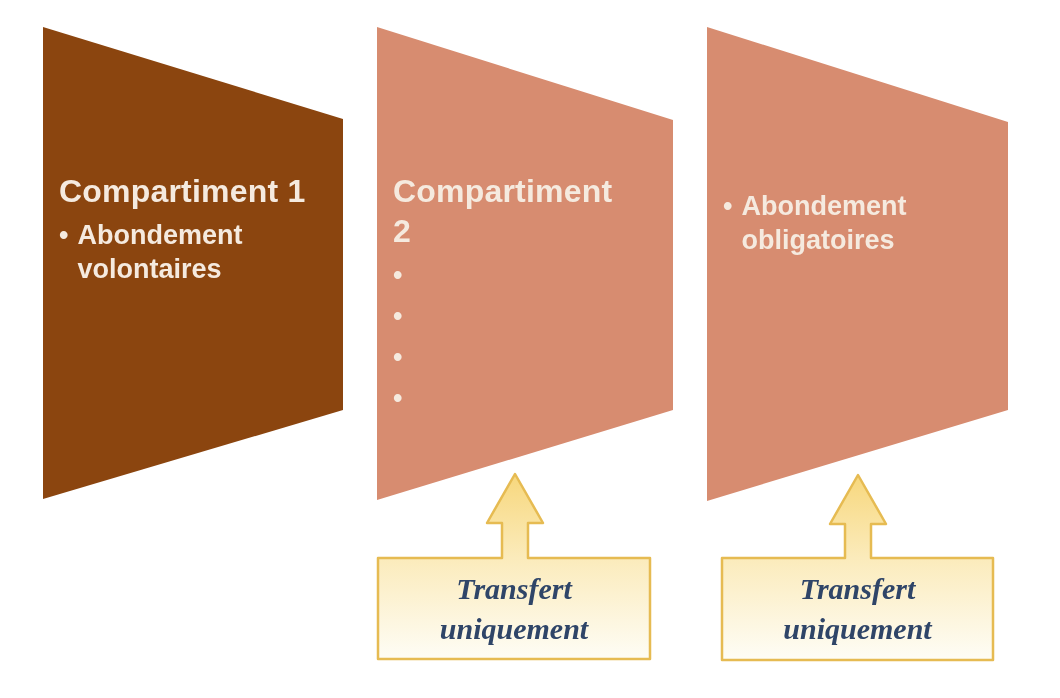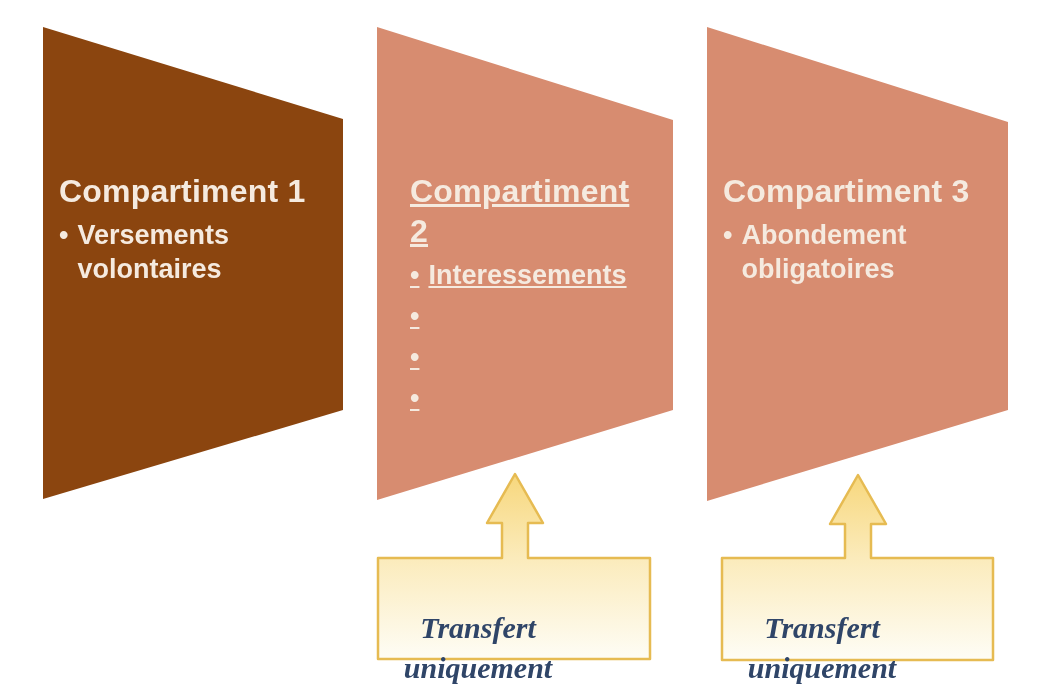--- a/index.html
+++ b/index.html
@@ -37,35 +37,34 @@
     gap: 9px;
     margin-top: 7px;
     font-size: 27px;
     font-weight: bold;
     line-height: 34px;
   }
   .comp-text .item:first-of-type { margin-top: 18px; }
   .comp-text .dot { flex: 0 0 auto; }
 
   .c1-text { left: 43px;  width: 300px; }
-  .c2-text { left: 394px; width: 248px; text-decoration: underline; }
+  .c2-text { left: 377px; width: 248px; }
   .c3-text { left: 707px; width: 301px; }
 
   .callout-label {
     position: absolute;
     display: flex;
     align-items: center;
-    justify-content: flex-start;
+    justify-content: center;
     text-align: center;
     font-family: "Liberation Serif", serif;
     font-style: italic;
     font-weight: bold;
     font-size: 30px;
     line-height: 40px;
-    margin-top: 39px;
   }
   .callout-label .label-inner { width: 200px; }
 
   .cl1 { left: 378px; top: 558px; width: 272px; height: 101px; }
   .cl2 { left: 722px; top: 558px; width: 271px; height: 102px; }
 </style>
 </head>
 <body>
 
 <div class="canvas">
@@ -84,43 +83,41 @@
     <polygon points="707,27 1008,122 1008,410 707,501" fill="#D78C70"></polygon>
 
     <path d="M 502 558 L 502 523 L 487 523 L 515 474 L 543 523 L 528 523 L 528 558 L 650 558 L 650 659 L 378 659 L 378 558 Z" fill="url(#calloutGrad)" stroke-width="2.5" stroke-linejoin="round" style="stroke: rgb(230, 187, 82);"></path>
     <path d="M 845 558 L 845 524 L 830 524 L 858 475 L 886 524 L 871 524 L 871 558 L 993 558 L 993 660 L 722 660 L 722 558 Z" fill="url(#calloutGrad)" stroke-width="2.5" stroke-linejoin="round" style="stroke: rgb(230, 187, 82);"></path>
   </svg>
 
   <div class="comp-text c1-text" style="color: rgb(245, 234, 223);">
     <div class="title">Compartiment 1</div>
     <div class="item">
       <span class="dot">•</span>
-      <span class="item-text">Versements volontaires</span>
+      <span class="item-text">Abondement volontaires</span>
     </div>
   </div>
 
   <div class="comp-text c2-text" style="color: rgb(245, 234, 223);">
     <div class="title">Compartiment 2</div>
     <div class="item">
       <span class="dot">•</span>
-      <span class="item-text">Interessements</span>
     </div>
     <div class="item">
       <span class="dot">•</span>
     </div>
     <div class="item">
       <span class="dot">•</span>
     </div>
     <div class="item">
       <span class="dot">•</span>
     </div>
   </div>
 
   <div class="comp-text c3-text" style="color: rgb(245, 234, 223);">
-    <div class="title">Compartiment 3</div>
     <div class="item">
       <span class="dot">•</span>
       <span class="item-text">Abondement obligatoires</span>
     </div>
   </div>
 
   <div class="callout-label cl1" style="color: rgb(47, 69, 104);">
     <span class="label-inner">Transfert uniquement</span>
   </div>
   <div class="callout-label cl2" style="color: rgb(47, 69, 104);">

